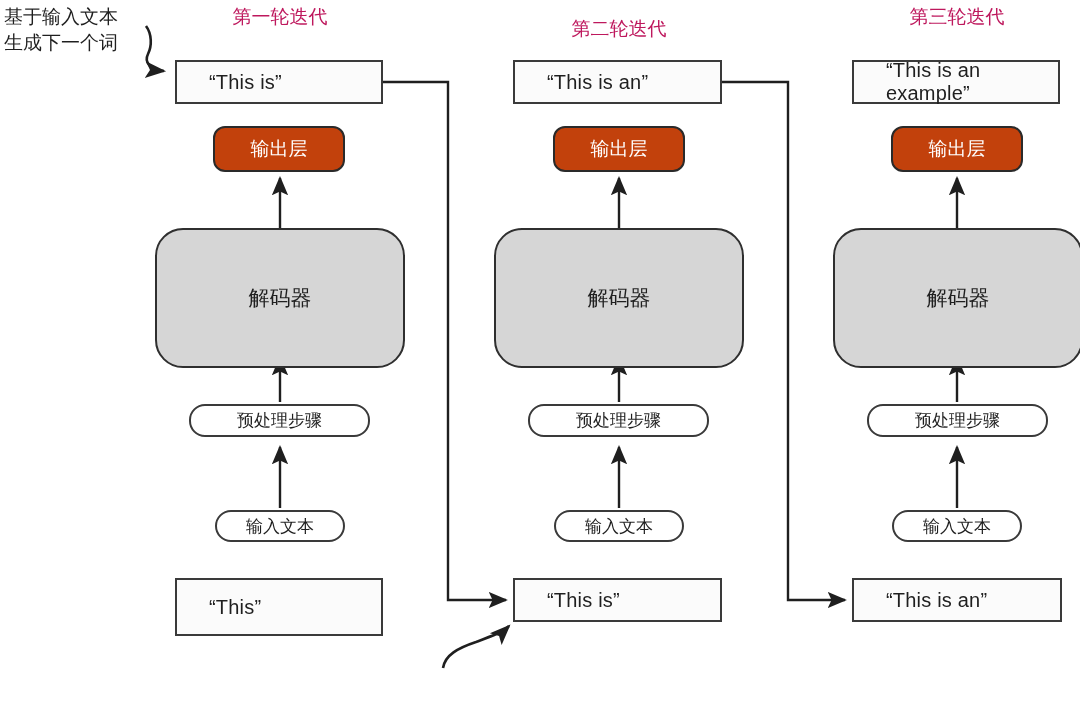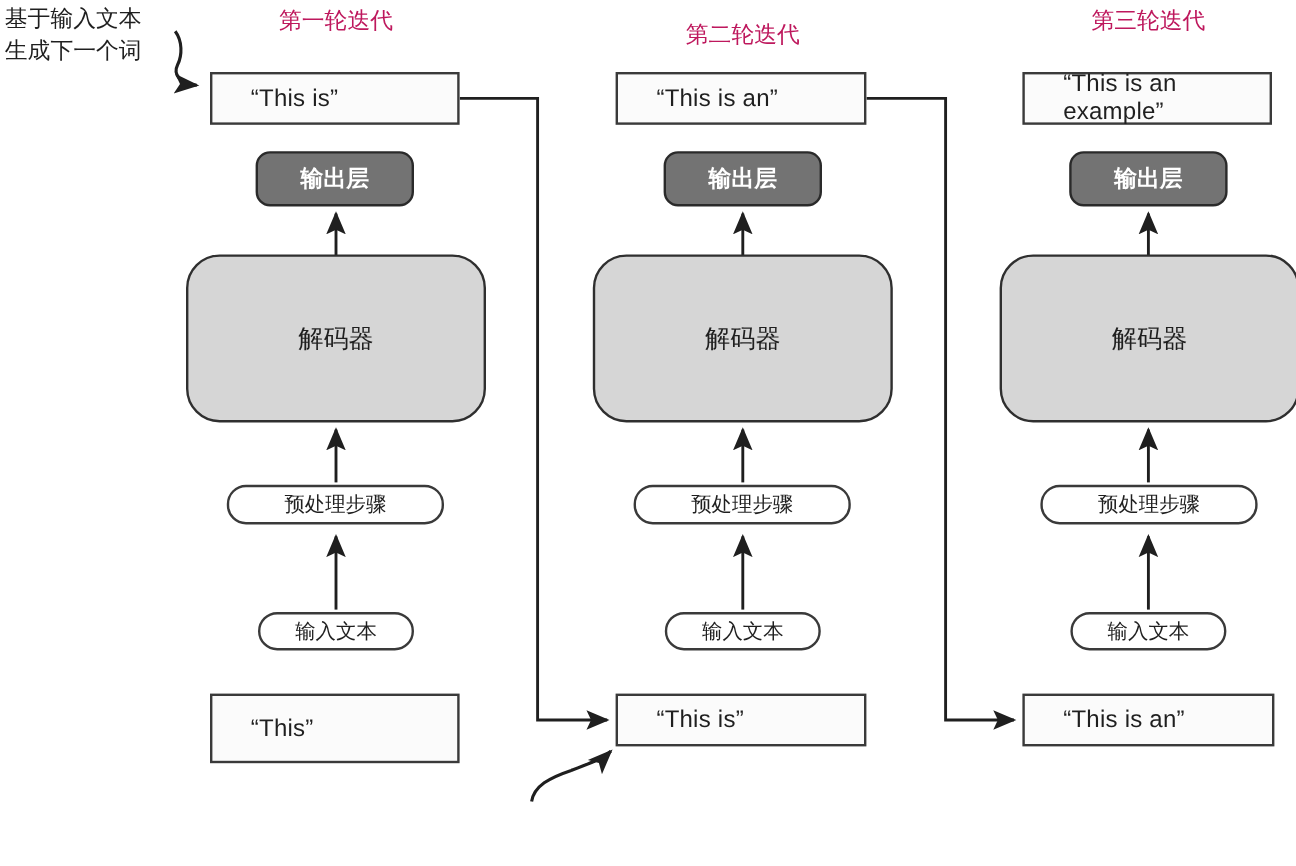--- a/index.html
+++ b/index.html
@@ -44,35 +44,35 @@
     border: 2px solid #3a3a3a;
     background: #ffffff;
     border-radius: 16px;
     justify-content: center;
     font-size: 17px;
     color: #1f1f1f;
   }
   
   .dark {
     border: 2px solid #2a2a2a;
-    background: #737373;
+    background: #c2410c;
     border-radius: 12px;
     justify-content: center;
     font-size: 19px;
     color: #ffffff;
-    font-weight: bold;
   }
   
   .block {
     border: 2px solid #2f2f2f;
     background: #d6d6d6;
     border-radius: 28px;
     justify-content: center;
     font-size: 21px;
     color: #1f1f1f;
+    margin-top: 16px;
   }
   .colheader {
     position: absolute;
     font-size: 19px;
     color: #be185d;
     text-align: right;
     white-space: nowrap;
     transform: translateX(-50%);
   }
   .note {

